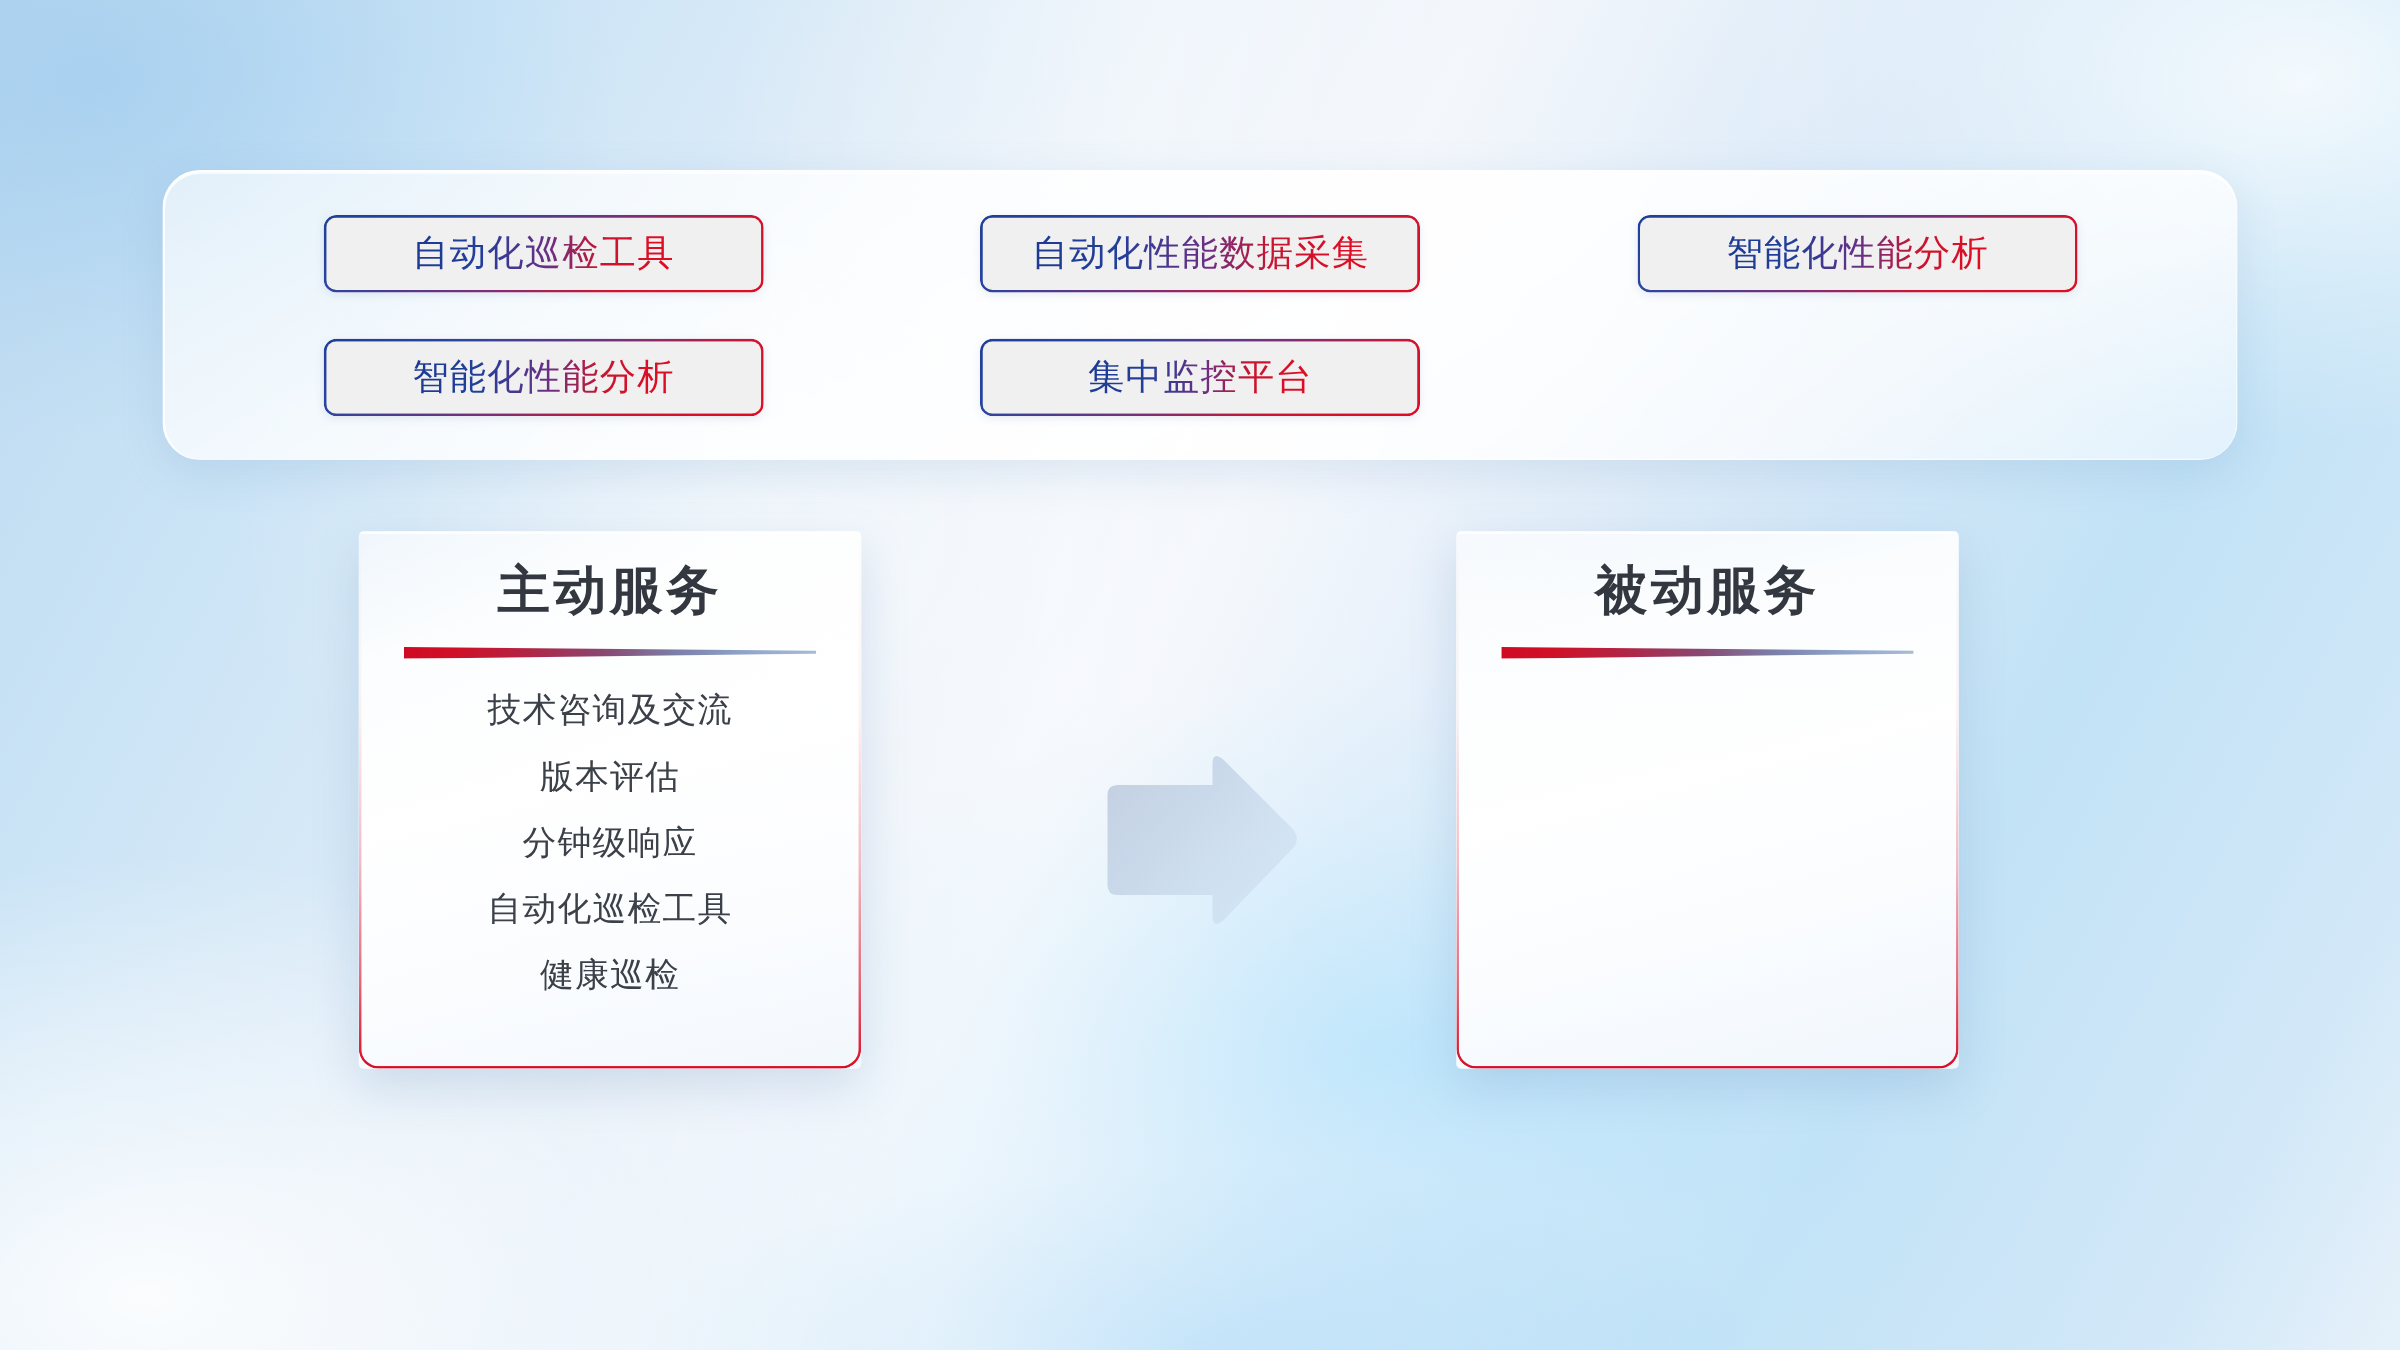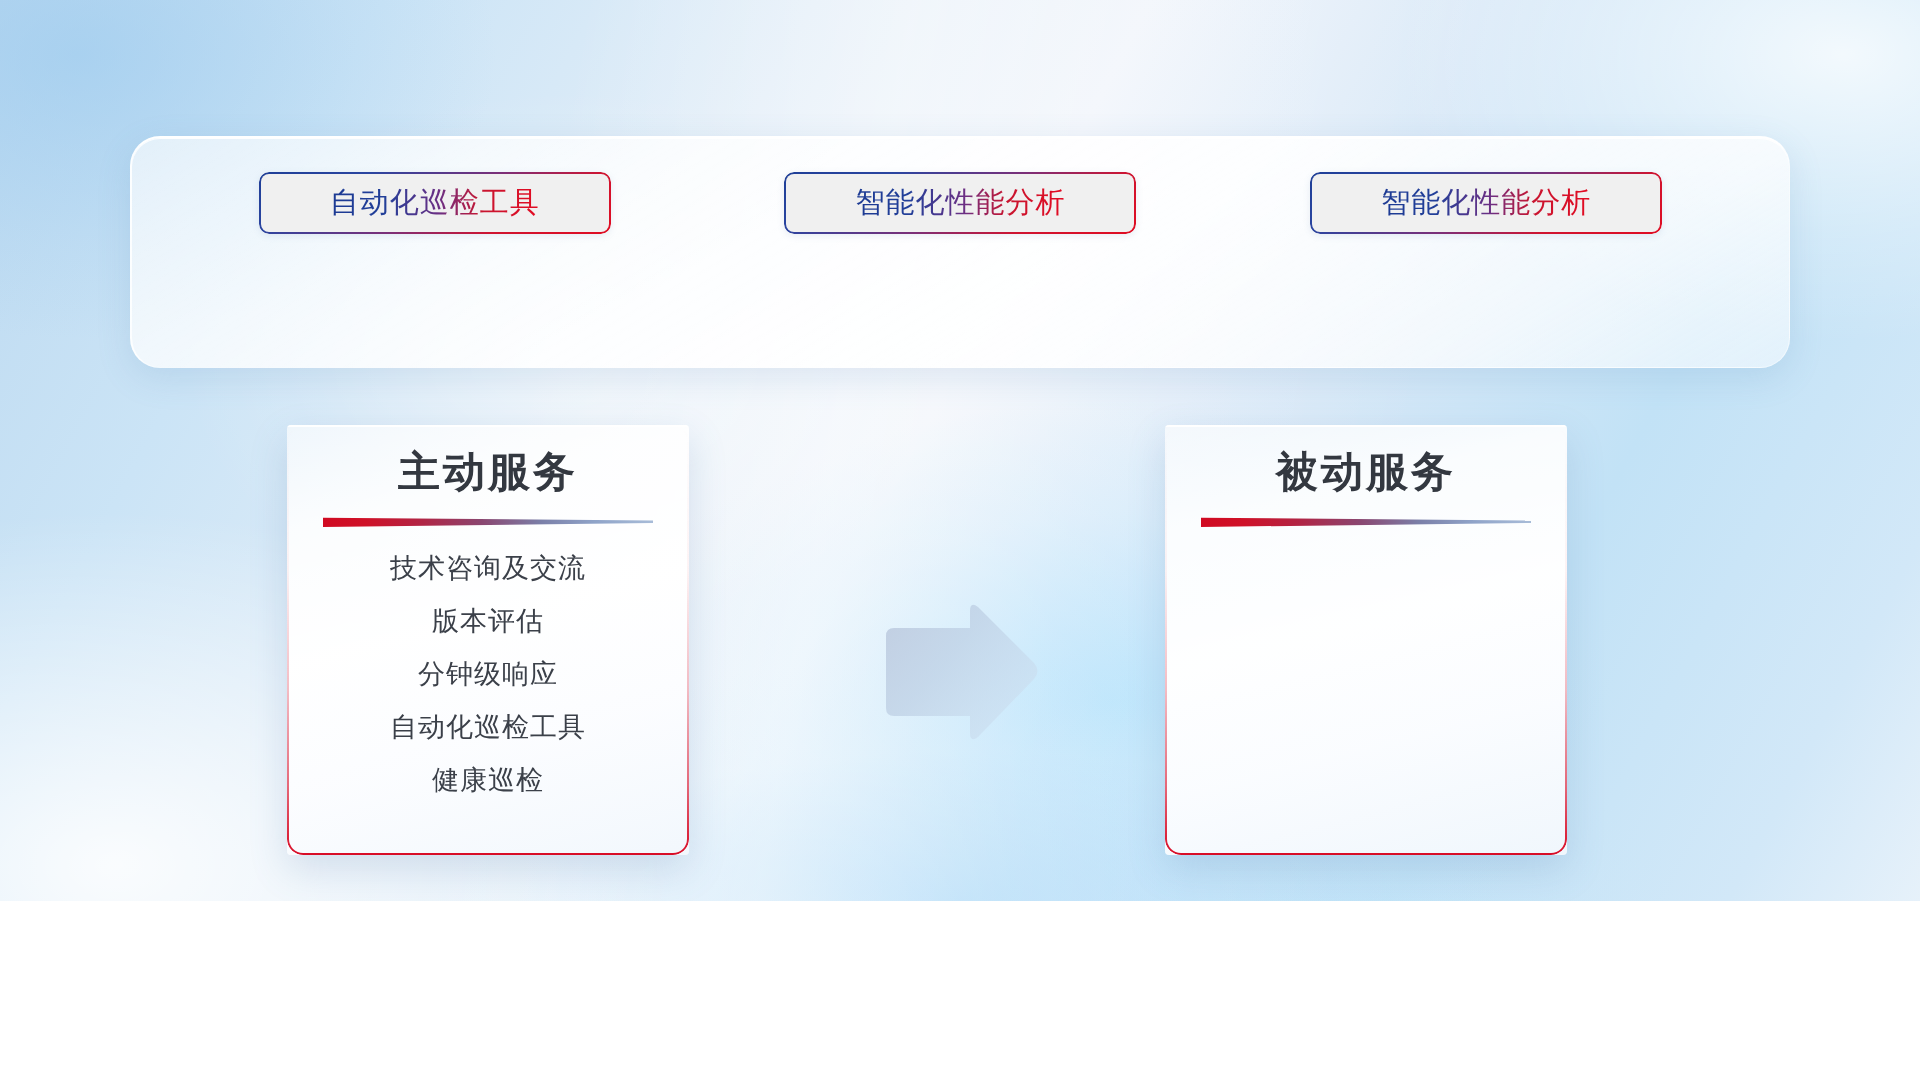--- a/index.html
+++ b/index.html
@@ -8,21 +8,21 @@
     width: 1920px;
     height: 1080px;
     overflow: hidden;
     font-family: "Liberation Sans", "DejaVu Sans", sans-serif;
   }
 
   
   #stage {
     position: relative;
     width: 1920px;
-    height: 901px;
+    height: 1080px;
     background: #1d4ed8;
     overflow: hidden;
   }
   .bg-layer {
     position: absolute;
     inset: 0;
     pointer-events: none;
   }
   .bg-base {
     background:
@@ -273,30 +273,36 @@
   <div class="bg-layer bg-blob-a"></div>
   <div class="bg-layer bg-blob-f"></div>
   <div class="bg-layer bg-sheen"></div>
 
   <div id="top-panel">
 
     <div class="tag">
       <span class="tag-label">自动化巡检工具</span>
     </div>
 
+    <div class="tag">
+      <span class="tag-label">自动化性能数据采集</span>
+    </div>
 
     <div class="tag">
       <span class="tag-label">智能化性能分析</span>
     </div>
 
     <div class="tag">
       <span class="tag-label">智能化性能分析</span>
     </div>
 
 
+    <div class="tag">
+      <span class="tag-label">集中监控平台</span>
+    </div>
 
   </div>
 
   <div class="card" id="card-active">
     <div class="card-inner">
       <div class="card-title">主动服务</div>
 
       <div class="card-divider">
         <div class="card-divider-shape"></div>
       </div>

